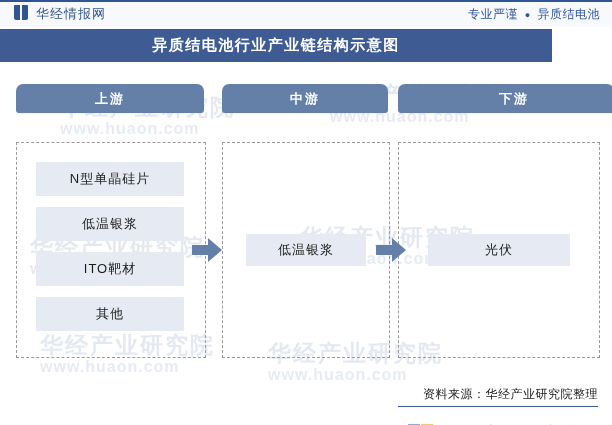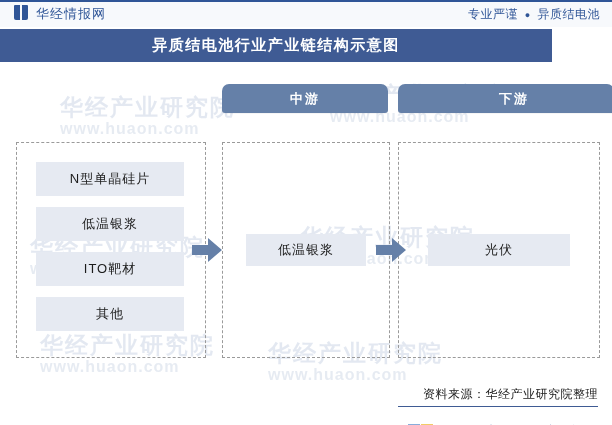--- a/index.html
+++ b/index.html
@@ -241,20 +241,23 @@
       <div class="wm big" style="left: 300px; top: 160px;">华经产业研究院</div>
       <div class="wm url" style="left: 300px; top: 188px;">www.huaon.com</div>
       <div class="wm big" style="left: 40px; top: 268px;">华经产业研究院</div>
       <div class="wm url" style="left: 40px; top: 296px;">www.huaon.com</div>
       <div class="wm big" style="left: 268px; top: 276px;">华经产业研究院</div>
       <div class="wm url" style="left: 268px; top: 304px;">www.huaon.com</div>
     </div>
 
   <div class="stage">
 
+    <div class="col-head up">
+      <span>上游</span>
+    </div>
     <div class="col-head mid">
       <span>中游</span>
     </div>
     <div class="col-head down">
       <span>下游</span>
     </div>
 
     <div class="dash-box up"></div>
     <div class="dash-box mid"></div>
     <div class="dash-box down"></div>

